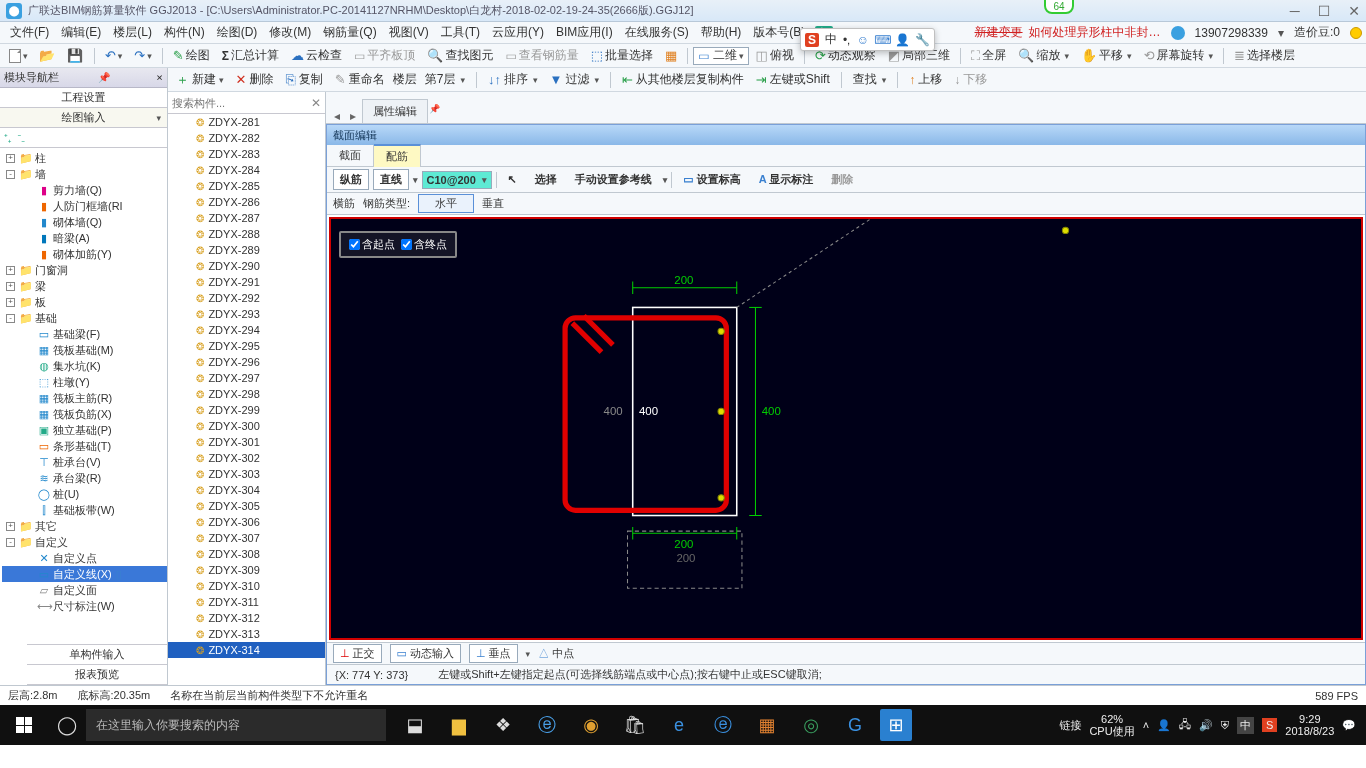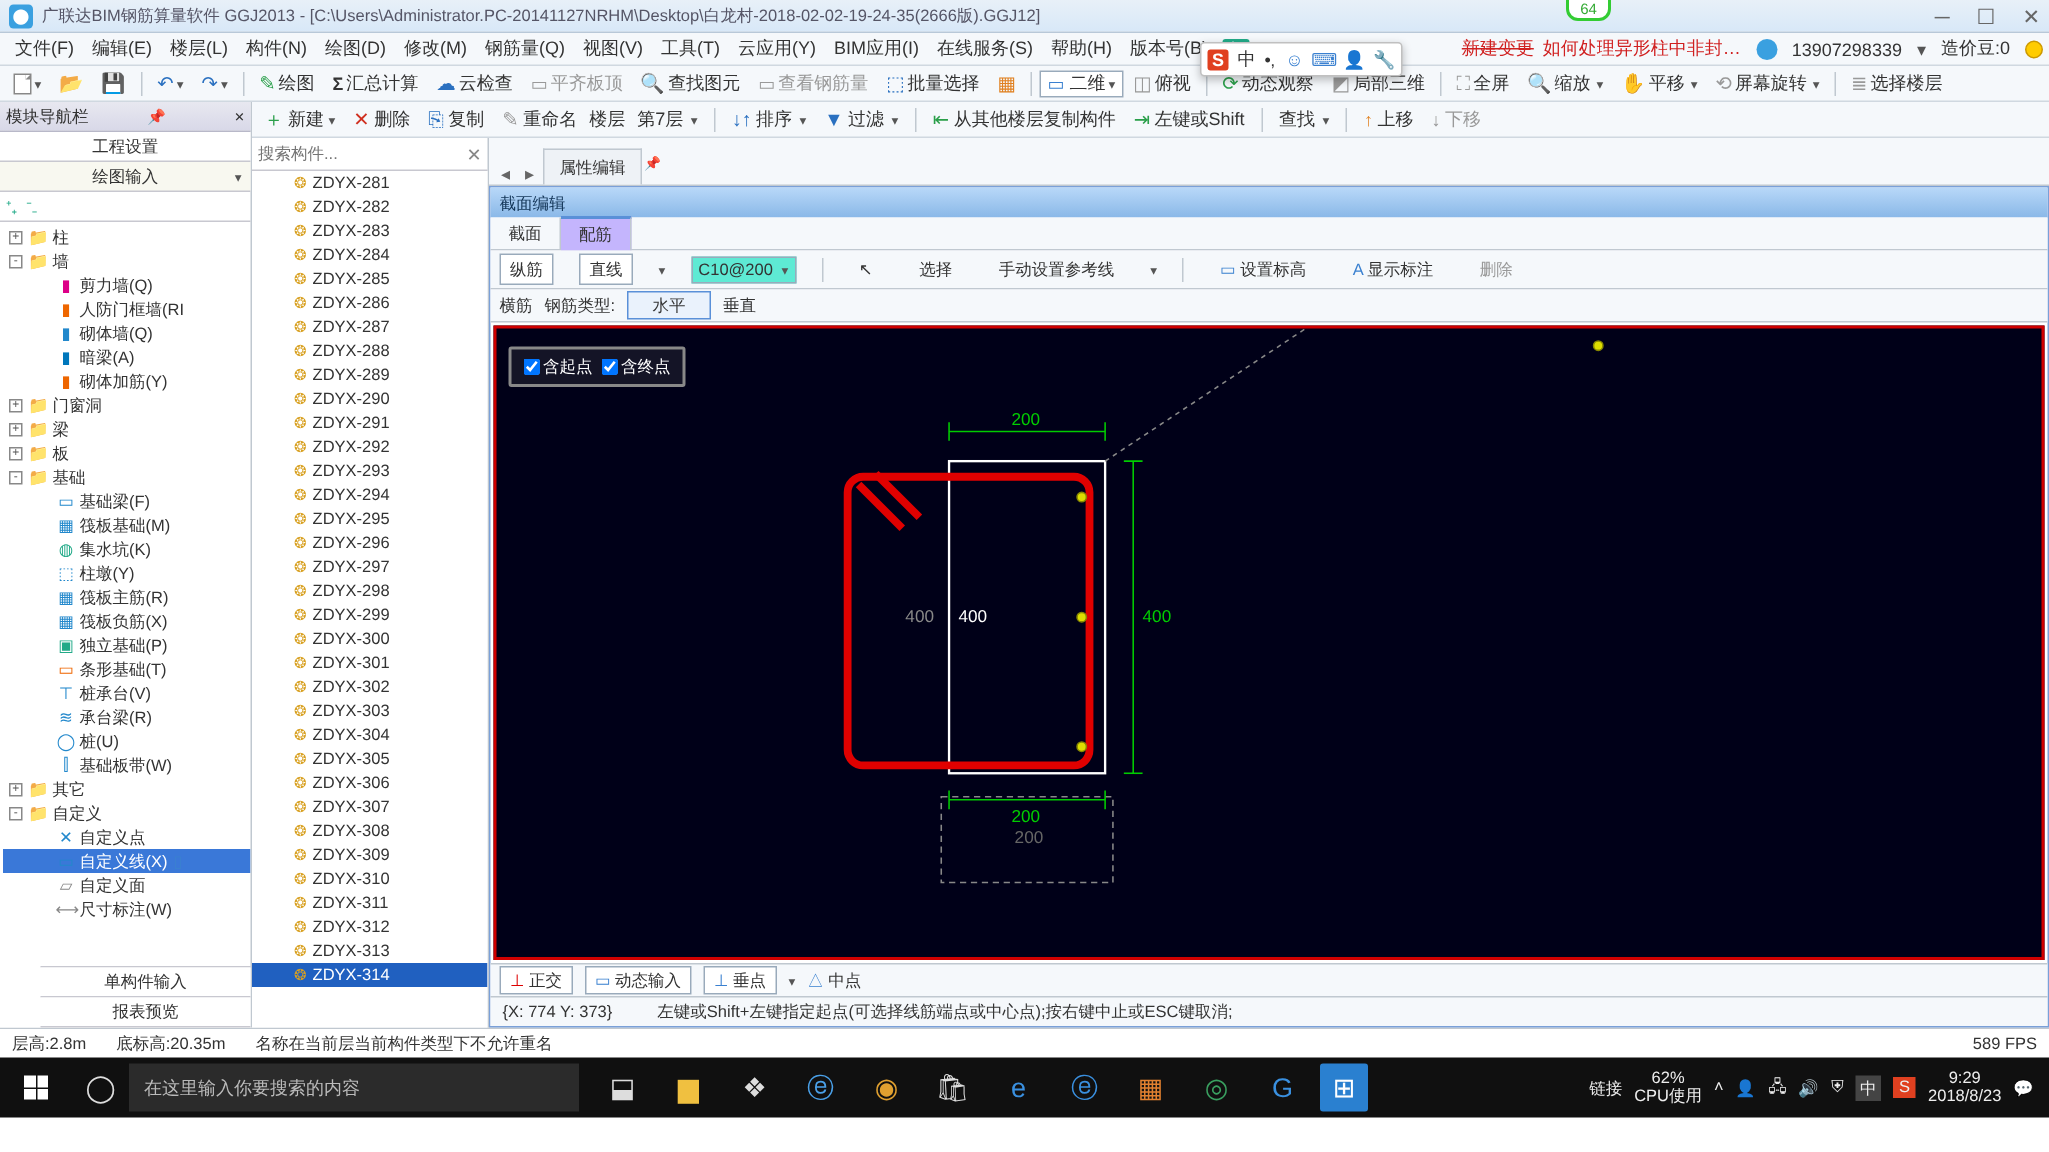--- a/index.html
+++ b/index.html
@@ -62,22 +62,22 @@
 .right-tabs-top { height:32px; display:flex; align-items:flex-end; border-bottom:1px solid #c0c8d0; padding-left:4px; gap:2px; background:#f5f8fb; position:relative;}
 .right-tabs-top .tab { padding:4px 10px; border:1px solid #c0c8d0; border-bottom:none; background:#eef2f6; font-size:11px; position:relative; }
 .right-tabs-top .tab .pin-icon{ position:absolute; right:-14px; top:4px; color:#888; font-size:9px;}
 .right-tabs-top .chev { width:14px; text-align:center; color:#666; }
 
 
 .section-editor { flex:1; display:flex; flex-direction:column; border:1px solid #7aa0d8; margin:0; }
 .se-title { height:20px; background:linear-gradient(#b8d8f8,#8ab8e8); color:#113355; padding:0 6px; display:flex; align-items:center; font-size:11px; }
 .se-tabs { height:22px; background:#f5f8fb; border-bottom:1px solid #c0c8d0; display:flex; align-items:center; }
 .se-tabs .tab { padding:3px 12px; font-size:11px; border-right:1px solid #c0c8d0; }
-.se-tabs .tab.active { background:#c4b5fd; border-top:2px solid #5a90d8; }
-.se-toolbar { height:26px; background:#f5f8fb; border-bottom:1px solid #c0c8d0; display:flex; align-items:center; padding:0 6px; gap:17px; font-size:11px; }
+.se-tabs .tab.active { background:#fef9c3; border-top:2px solid #5a90d8; }
+.se-toolbar { height:26px; background:#f5f8fb; border-bottom:1px solid #c0c8d0; display:flex; align-items:center; padding:0 6px; gap:4px; font-size:11px;font-weight:bold; }
 .se-toolbar .btn { padding:2px 6px; border:1px solid transparent; }
 .se-toolbar .btn.boxed { border:1px solid #9ab; background:#fff; }
 .se-toolbar .combo { border:1px solid #9ab; background:#5eead4; padding:0 4px; height:18px; display:inline-flex; align-items:center; min-width:70px; }
 .se-toolbar .sep { width:1px; height:16px; background:#c0c8d0; }
 .se-toolbar2 { height:22px; background:#f5f8fb; border-bottom:1px solid #c0c8d0; display:flex; align-items:center; padding:0 6px; gap:8px; font-size:11px; }
 .se-toolbar2 .boxed { border:1px solid #5a90d8; padding:1px 16px; background:#eaf2fc; }
 
 
 .se-canvas-wrap { flex:1; position:relative; background:#000018; border:2px solid #d00000; margin:2px; overflow:hidden; }
 .se-check-overlay { position:absolute; top:12px; left:8px; background:rgba(50,50,60,0.4); border:2px solid #888; border-radius:2px; padding:4px 8px; display:flex; gap:6px; color:#fff; font-size:11px; }

